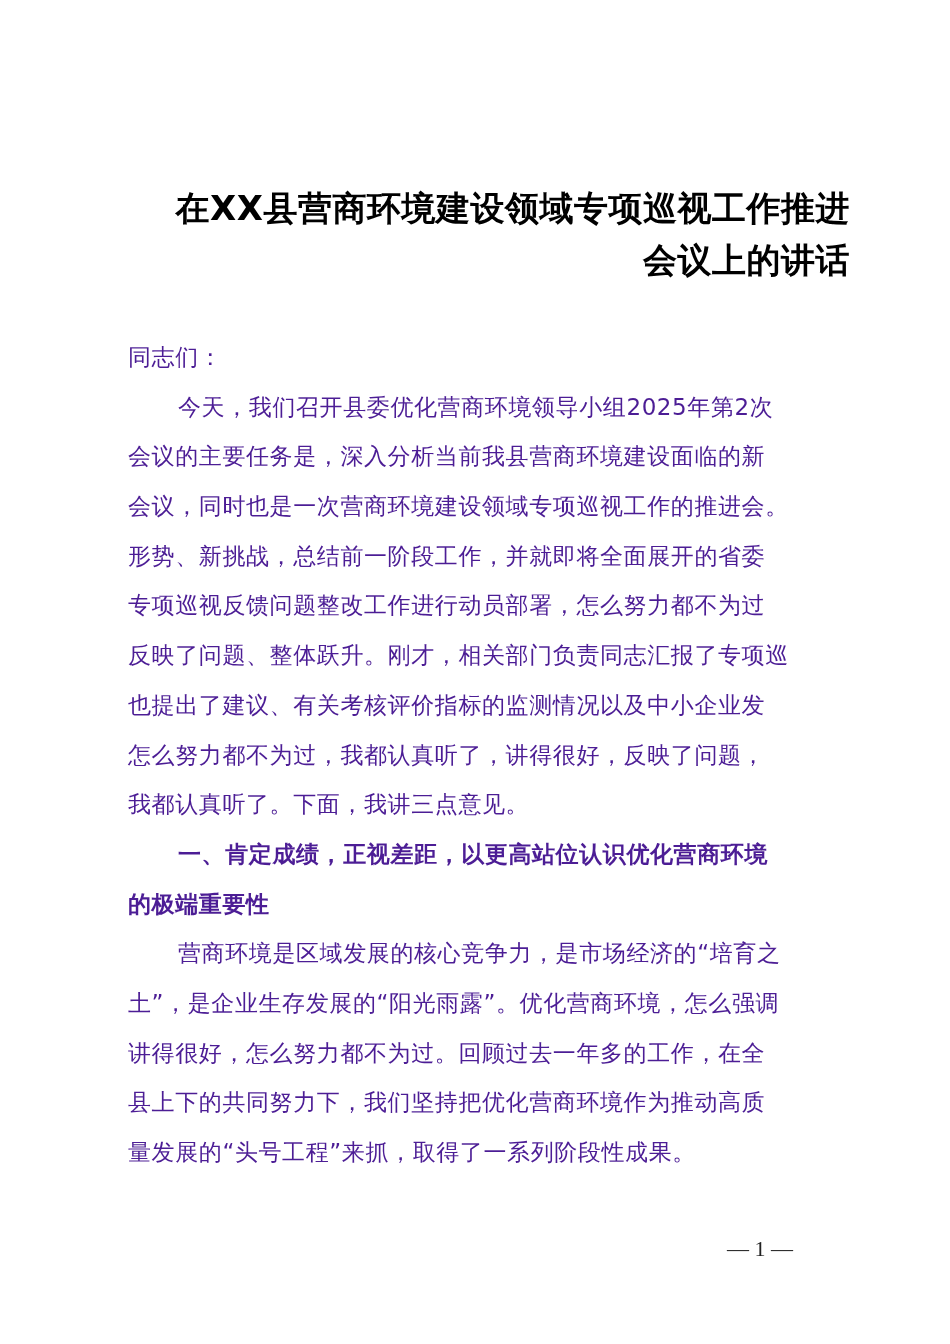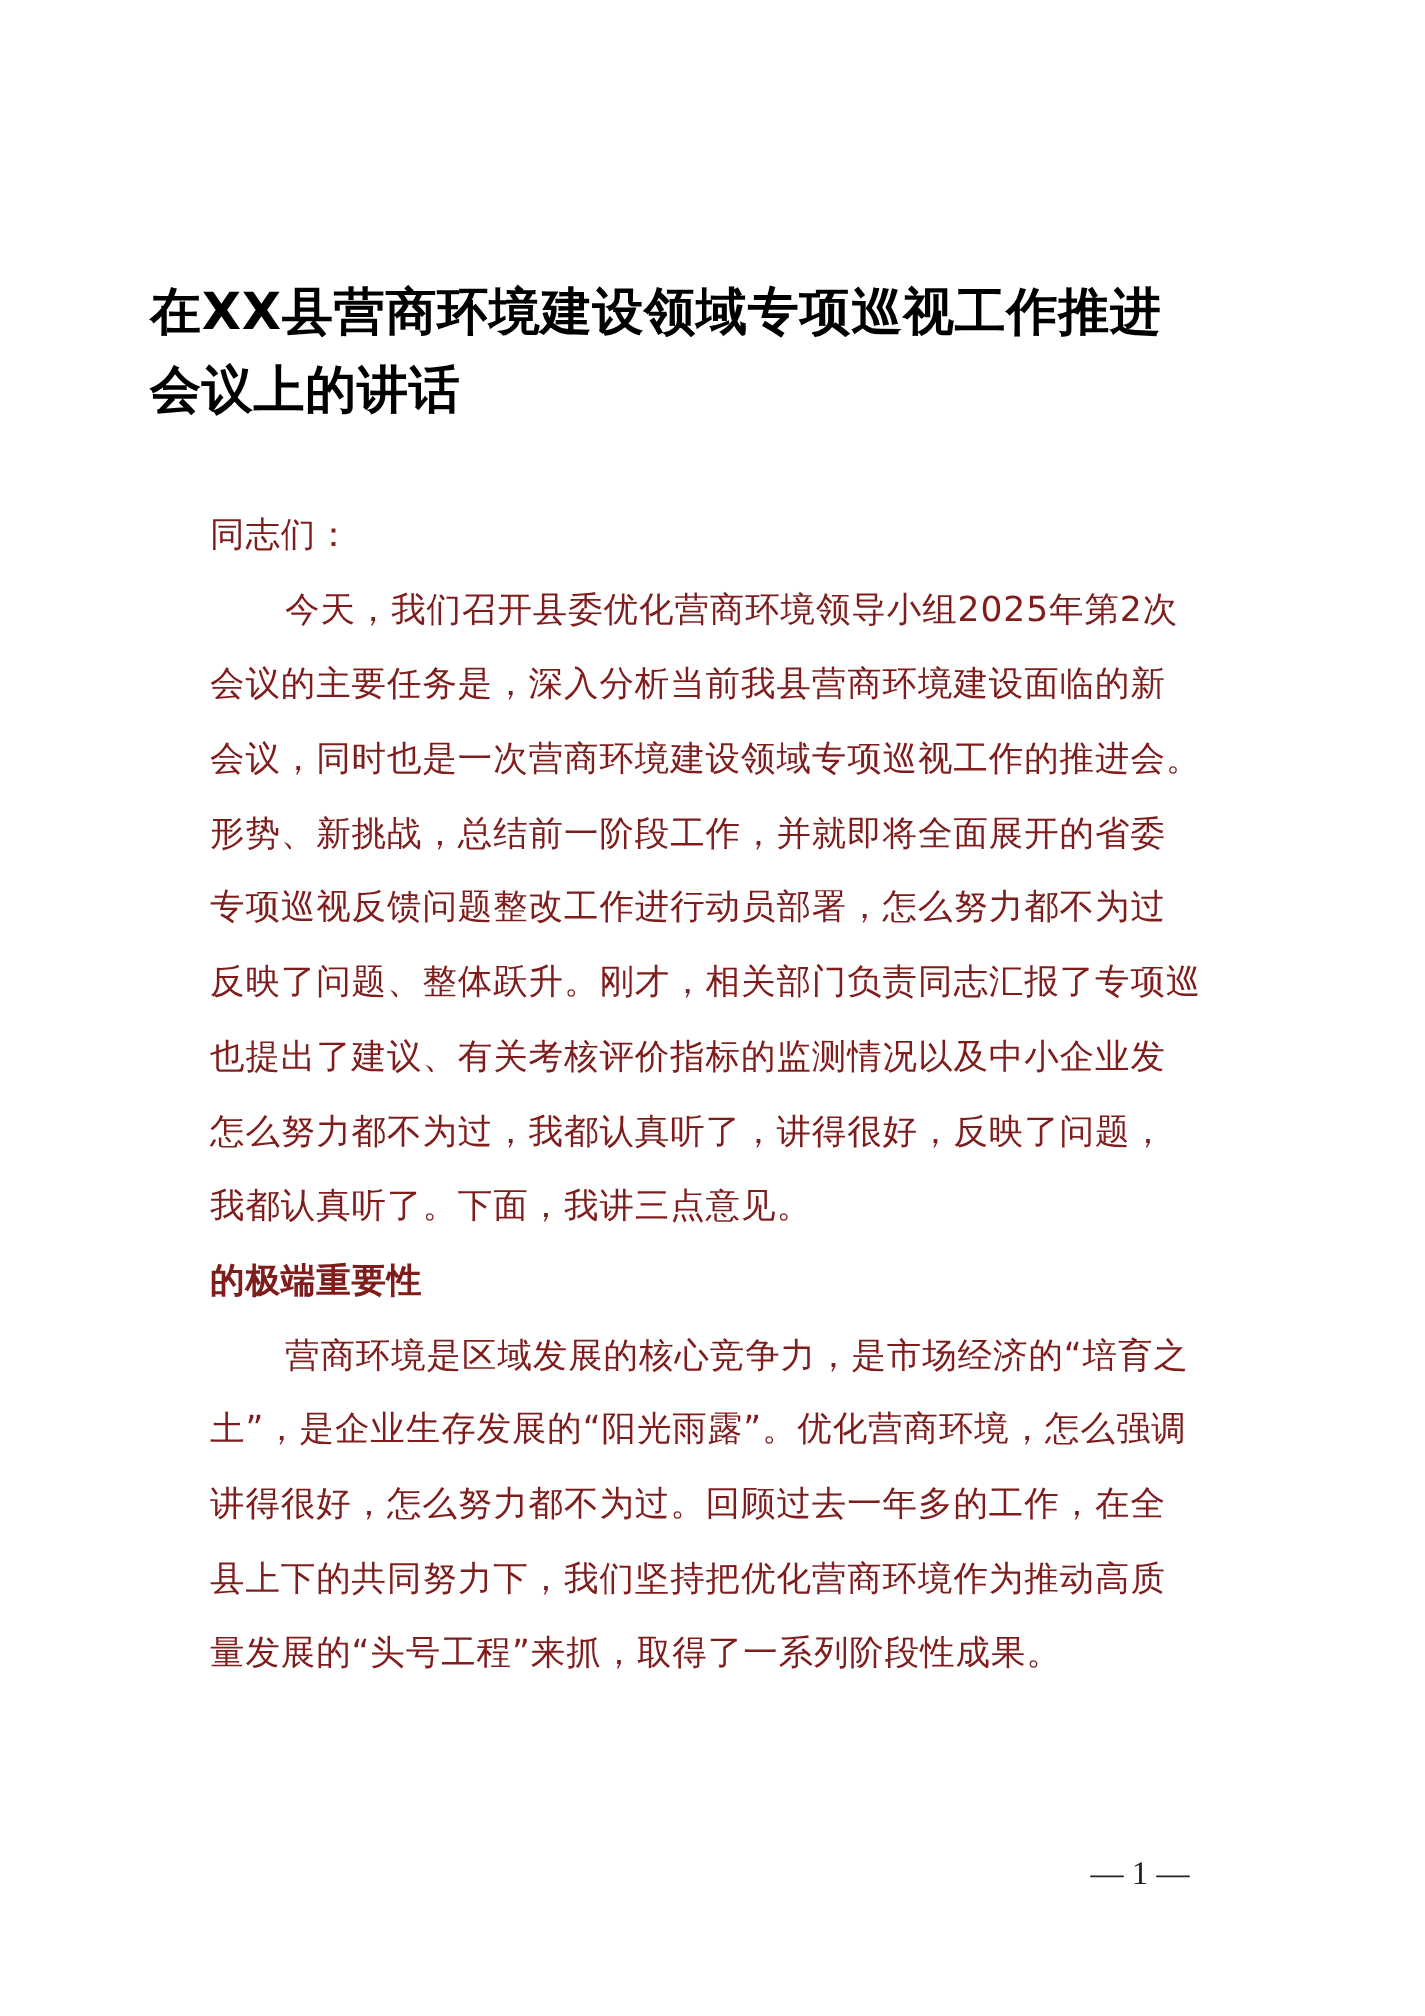--- a/index.html
+++ b/index.html
@@ -1,25 +1,25 @@
 <!DOCTYPE html>
 <html><head>
 <meta charset="utf-8">
 <style>
   html, body { margin: 0; padding: 0; background: #ffffff; }
   body { width: 950px; height: 1344px; position: relative; overflow: hidden; color: #111; }
   .page { position: absolute; left: 0; top: 0; width: 950px; height: 1344px; }
   .title {
     position: absolute; left: 100px; width: 750px; top: 182px;
-    text-align: left; font-family: "DejaVu Sans", sans-serif; font-weight: bold;
+    text-align: right; font-family: "DejaVu Sans", sans-serif; font-weight: bold;
     font-size: 34px; line-height: 52px; color: #000; letter-spacing: 0.5px;
   }
   .body {
-    position: absolute; left: 140px; top: 333px; width: 712px;
-    font-family: "DejaVu Sans", sans-serif; font-size: 23px; line-height: 49.7px; color: #7f1d1d;
+    position: absolute; left: 128px; top: 333px; width: 712px;
+    font-family: "DejaVu Sans", sans-serif; font-size: 23px; line-height: 49.7px; color: #4c1d95;
   }
   .line { white-space: nowrap; height: 49.7px; letter-spacing: 0.6px; }
   .indent { padding-left: 50px; }
   .bold { font-weight: bold; }
   .footer {
     position: absolute; left: 720px; top: 1236px; width: 80px; text-align: center;
     font-family: "Liberation Serif", serif; font-size: 22px; color: #222;
   }
 </style>
 </head>
@@ -40,20 +40,21 @@
       <div class="line">会议，同时也是一次营商环境建设领域专项巡视工作的推进会。</div>
       <div class="line">形势、新挑战，总结前一阶段工作，并就即将全面展开的省委</div>
       <div class="line">专项巡视反馈问题整改工作进行动员部署，怎么努力都不为过</div>
       <div class="line">反映了问题、整体跃升。刚才，相关部门负责同志汇报了专项巡</div>
       <div class="line">也提出了建议、有关考核评价指标的监测情况以及中小企业发</div>
       <div class="line">怎么努力都不为过，我都认真听了，讲得很好，反映了问题，</div>
       <div class="line">我都认真听了。下面，我讲三点意见。</div>
     </div>
 
     <div>
+      <div class="line indent bold">一、肯定成绩，正视差距，以更高站位认识优化营商环境</div>
       <div class="line bold">的极端重要性</div>
     </div>
 
     <div>
       <div class="line indent">营商环境是区域发展的核心竞争力，是市场经济的“培育之</div>
       <div class="line">土”，是企业生存发展的“阳光雨露”。优化营商环境，怎么强调</div>
       <div class="line">讲得很好，怎么努力都不为过。回顾过去一年多的工作，在全</div>
       <div class="line">县上下的共同努力下，我们坚持把优化营商环境作为推动高质</div>
       <div class="line">量发展的“头号工程”来抓，取得了一系列阶段性成果。</div>
     </div>

